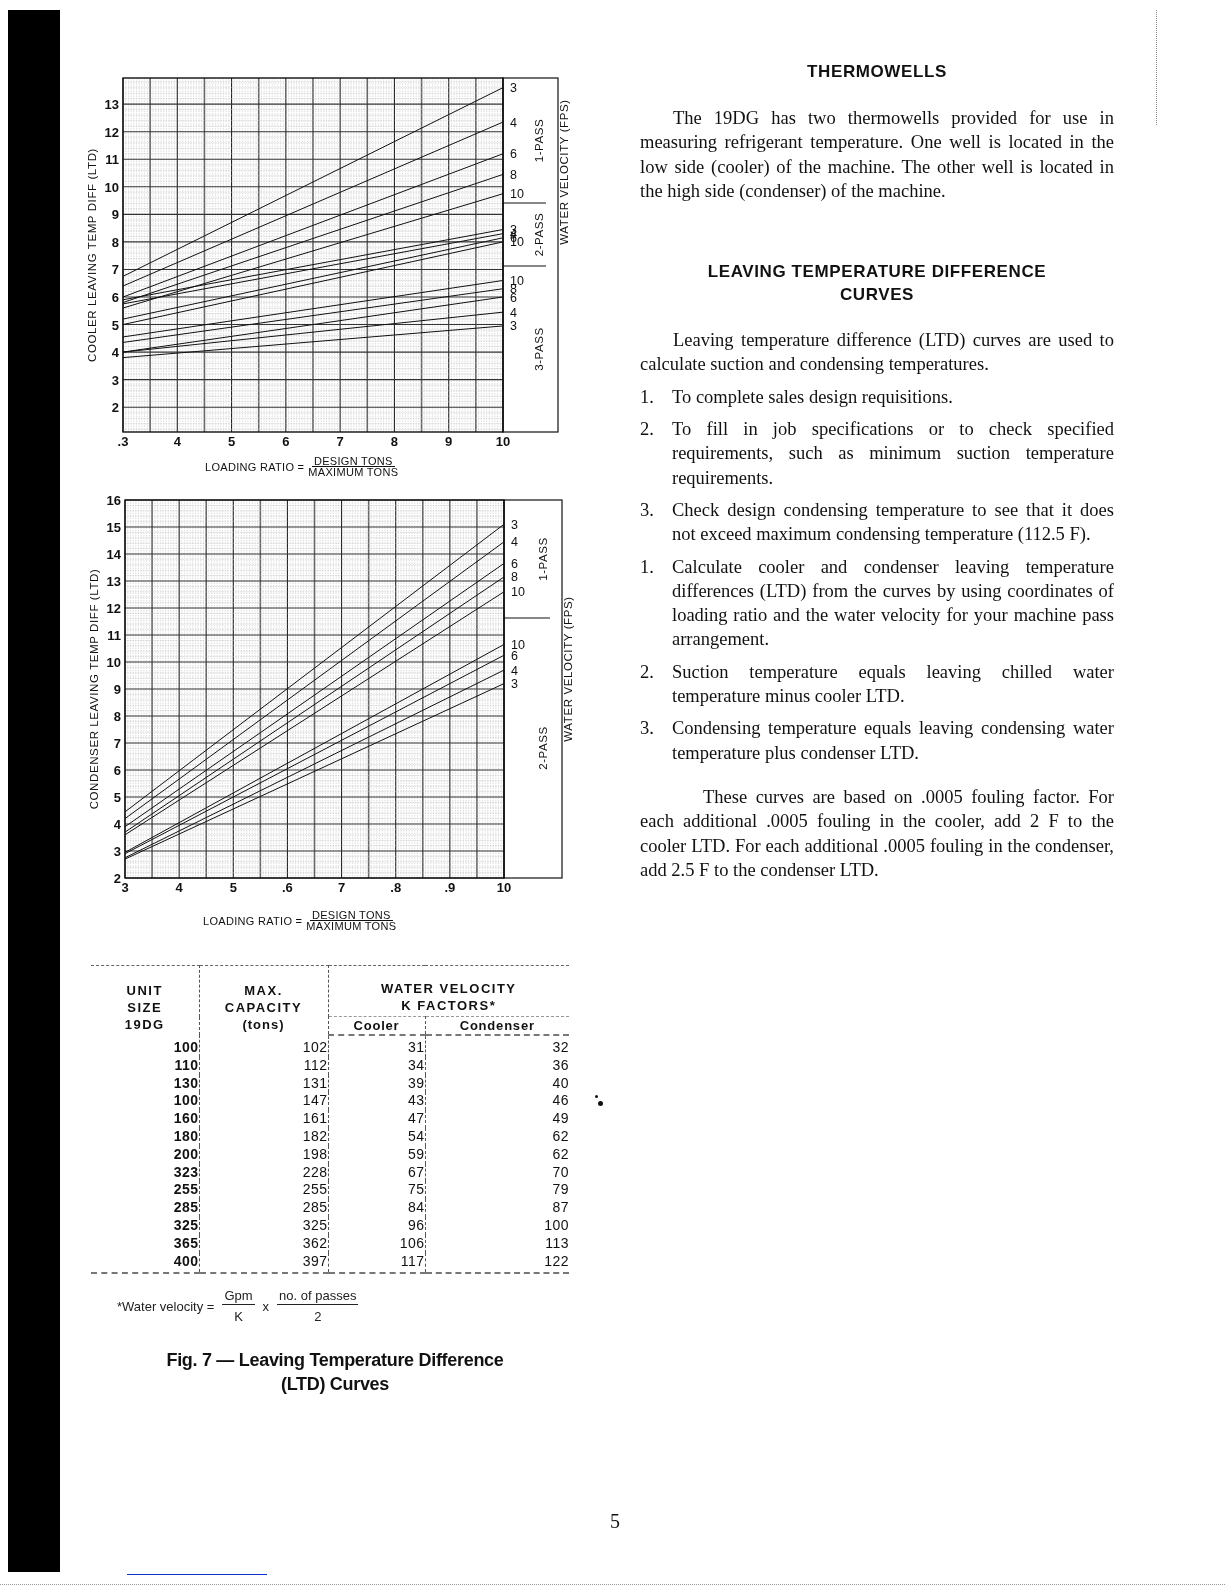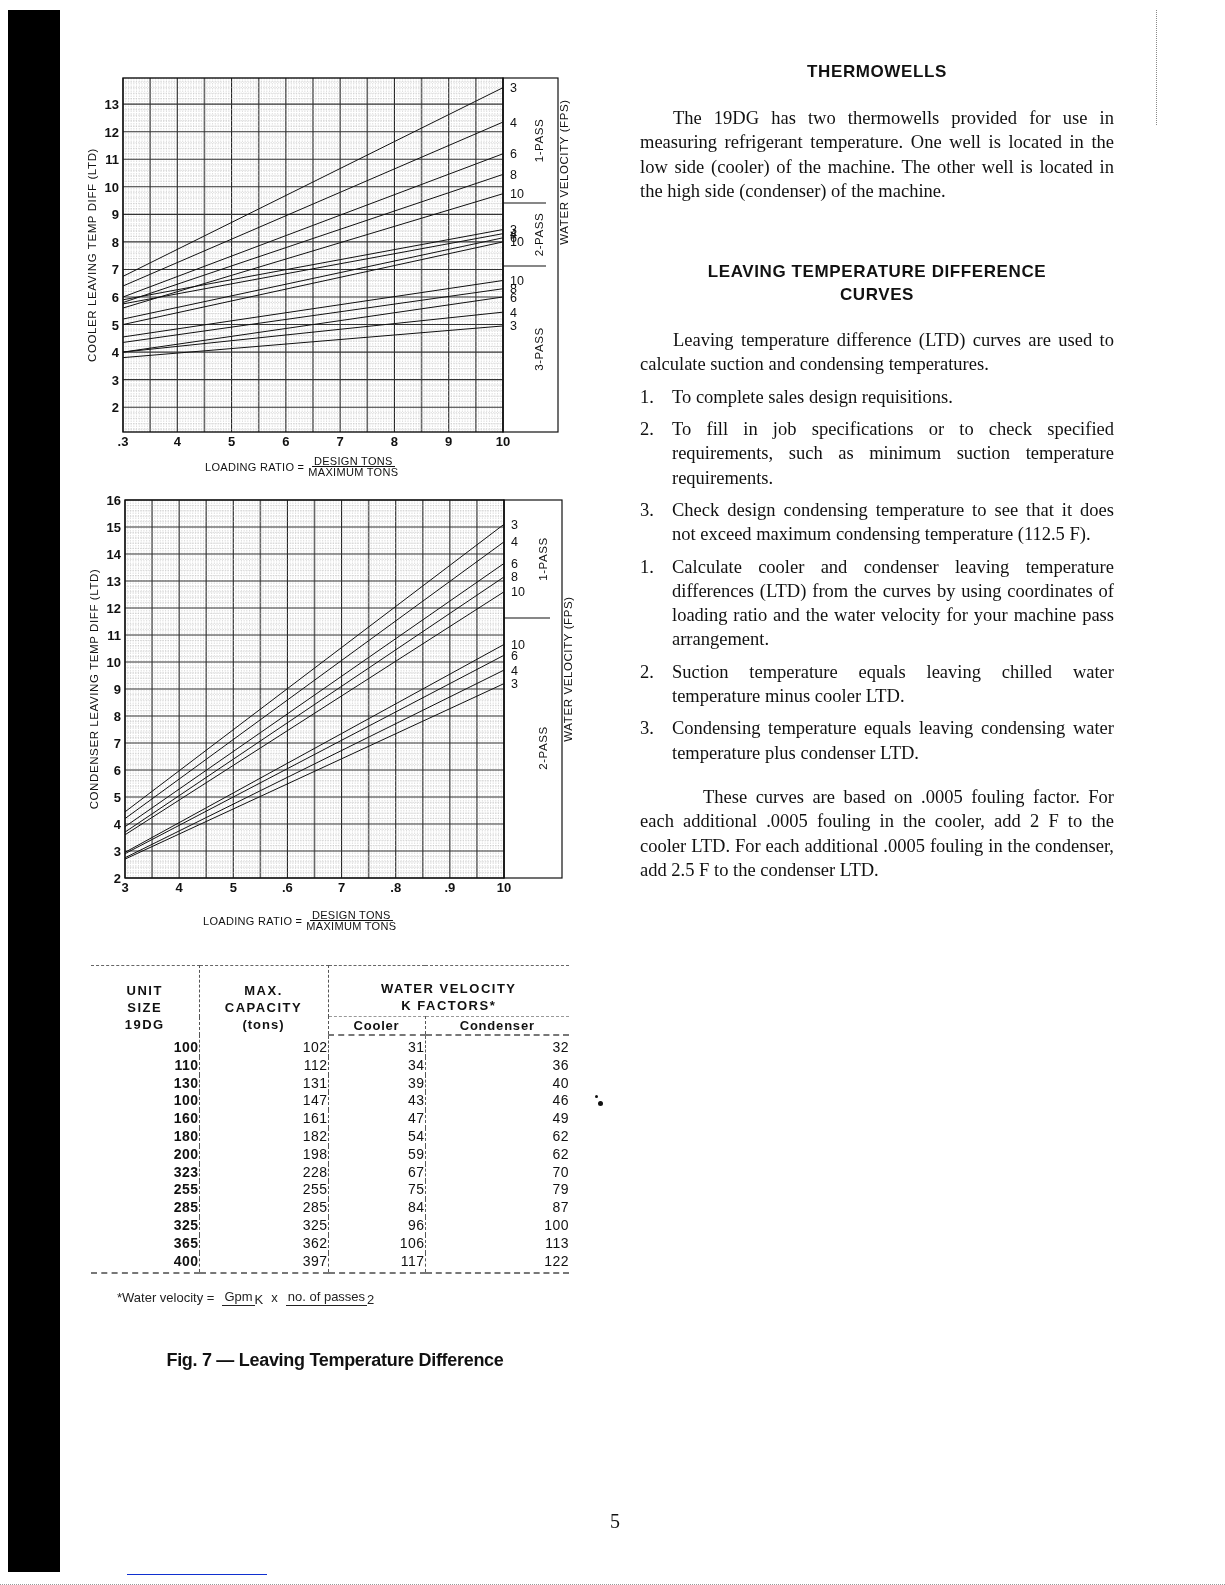--- a/index.html
+++ b/index.html
@@ -19,21 +19,21 @@
   table.kf { position: absolute; left: 91px; top: 965px; width: 478px; border-collapse: collapse; font-family: "Liberation Sans", sans-serif; font-size: 14px; }
   table.kf th { font-weight: bold; letter-spacing: 1.5px; font-size: 13px; line-height: 17px; padding: 0; }
   table.kf thead tr:first-child th { border-top: 1px dashed #666; padding-top: 14px; }
   table.kf td { text-align: right; line-height: 17.8px; padding: 0; font-weight: 300; letter-spacing: 0.5px; }
   table.kf td.unit { font-weight: bold; }
   table.kf .vr { border-right: 1px dashed #555; }
   table.kf .subhead th { border-top: 1px dashed #999; border-bottom: 2px dashed #777; font-size: 13px; letter-spacing: 0.8px; }
   table.kf tbody tr:last-child td { border-bottom: 2px dashed #777; padding-bottom: 2px; }
 
   .formula { position: absolute; left: 117px; top: 1288px; font-family: "Liberation Sans", sans-serif; font-size: 13px; display: flex; align-items: center; color: #222; }
-  .formula .f2 { display: inline-flex; flex-direction: row; align-items: center; margin: 0 8px; }
+  .formula .f2 { display: inline-flex; flex-direction: column; align-items: center; margin: 0 8px; }
   .formula .f2 span:first-child { border-bottom: 1px solid #222; padding: 0 2px 1px; }
   .formula .f2 span:last-child { padding-top: 4px; }
 
   .caption { position: absolute; left: 110px; top: 1348px; width: 450px; text-align: center; font-family: "Liberation Sans", sans-serif; font-weight: bold; font-size: 18px; line-height: 24px; letter-spacing: -0.3px; }
 
   .col { position: absolute; left: 640px; top: 60px; width: 474px; font-size: 18.5px; line-height: 24.3px; }
   .col h2 { font-family: "Liberation Sans", sans-serif; font-weight: bold; font-size: 17px; letter-spacing: 0.6px; text-align: center; margin: 0; line-height: 23px; }
   .col p { margin: 0; text-align: justify; }
   .col p.ind { text-indent: 33px; }
   .col p.ind2 { text-indent: 63px; }
@@ -721,20 +721,21 @@
   </span>
   <span>x</span>
   <span class="f2">
     <span>no. of passes</span>
     <span>2</span>
   </span>
 </div>
 
 <div class="caption">
   <div>Fig. 7 — Leaving Temperature Difference</div>
+  <div>(LTD) Curves</div>
 </div>
 
 <div class="col">
   <h2>THERMOWELLS</h2>
   <p class="ind" style="margin-top:23px;">The 19DG has two thermowells provided for use in measuring refrigerant temperature. One well is located in the low side (cooler) of the machine. The other well is located in the high side (condenser) of the machine.</p>
 
   <h2 style="margin-top:57px;">LEAVING TEMPERATURE DIFFERENCE</h2>
   <h2>CURVES</h2>
 
   <p class="ind" style="margin-top:22px;">Leaving temperature difference (LTD) curves are used to calculate suction and condensing temperatures.</p>

